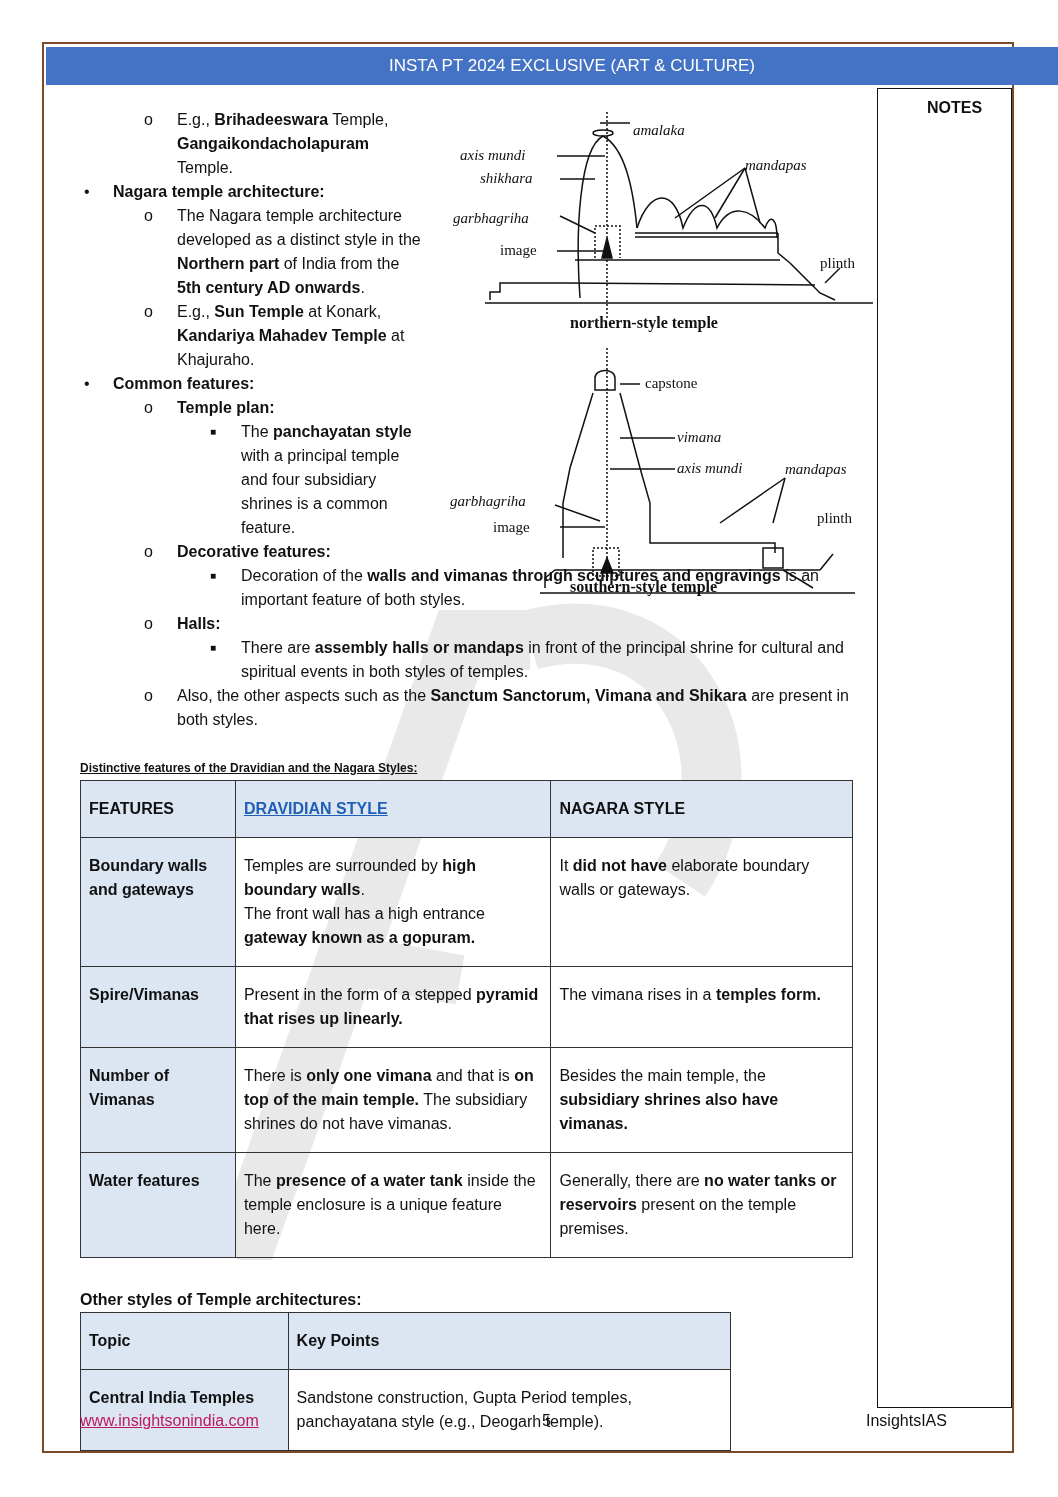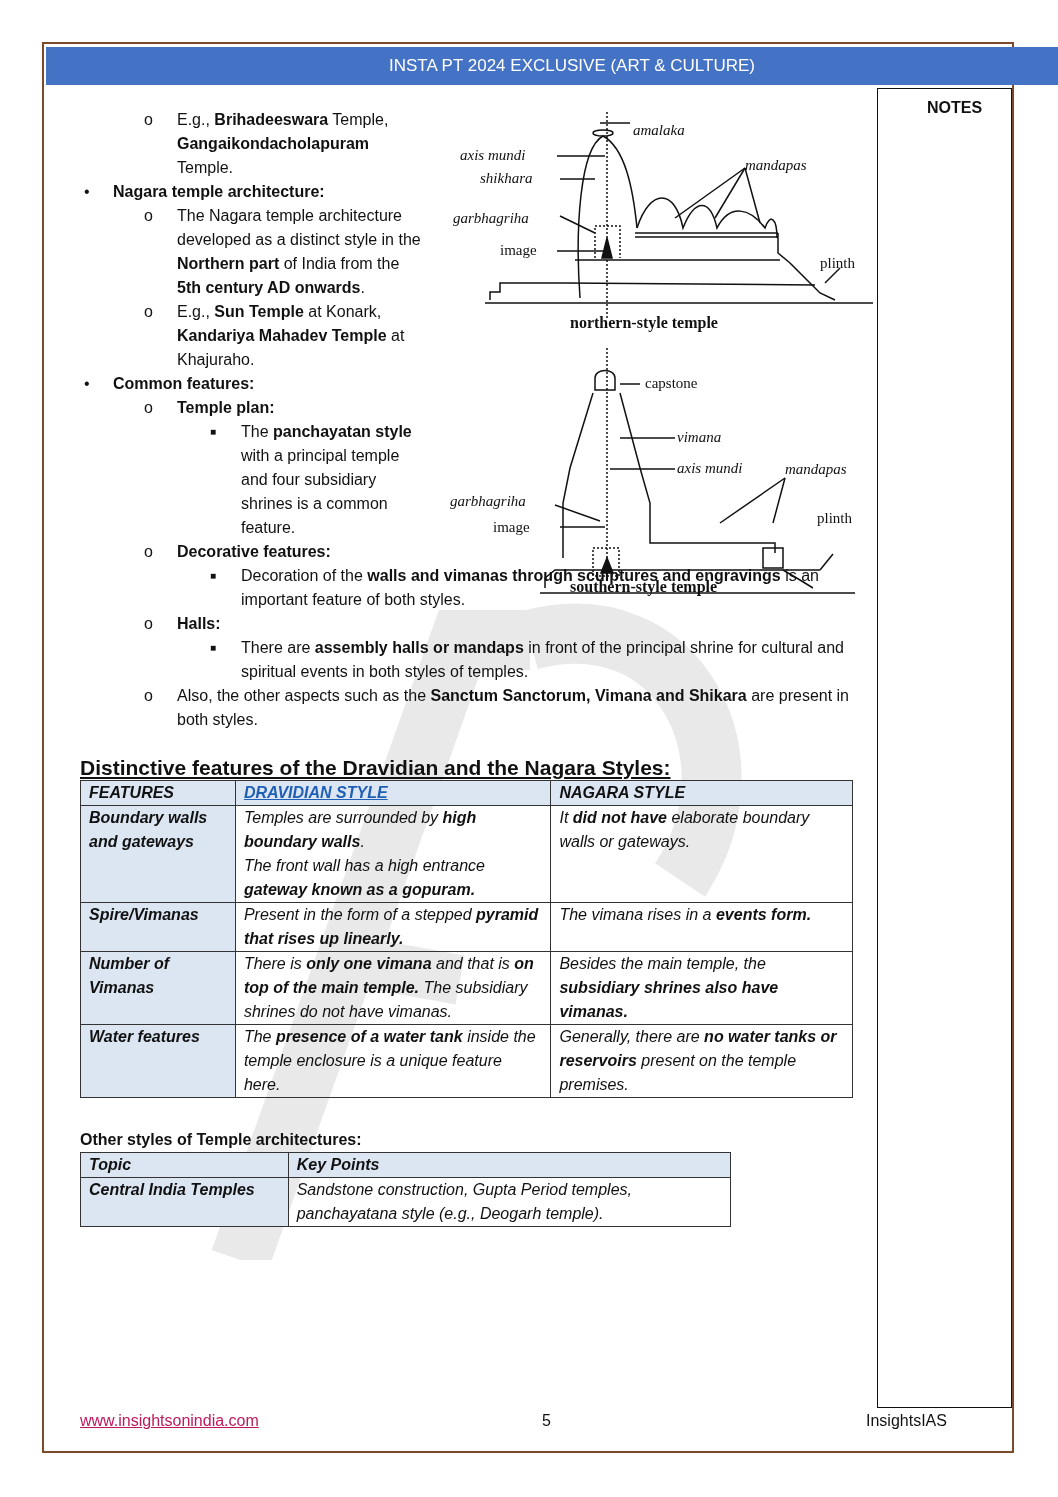--- a/index.html
+++ b/index.html
@@ -15,23 +15,23 @@
   .lvl3 { padding-left:161px; }
   .marker { position:absolute; top:0; }
   .lvl1 .marker { left:4px; }
   .lvl2 .marker { left:64px; }
   .lvl3 .marker { left:130px; font-size:10px; }
   .ul { font-weight:bold; }
   b { font-weight:bold; }
   .narrow { width:345px; }
   .diagram { position:absolute; left:445px; top:108px; width:430px; }
   .diagram svg text { font-family:"Liberation Serif", serif; }
-  .section-title { font-weight:bold; text-decoration:underline; font-size:21px; }
+  .section-title { font-weight:bold; text-decoration:underline; font-size:12px; }
   table { border-collapse:collapse; font-size:16px; line-height:24px; }
-  table td, table th { border:1px solid #333; vertical-align:top; padding:0 8px; text-align:left; font-weight:normal;font-style:italic; }
+  table td, table th { border:1px solid #333; vertical-align:top; padding:16px 8px; text-align:left; font-weight:normal; }
   th { background:#dce6f2; font-weight:bold !important; }
   td.feat { background:#dce6f2; font-weight:bold; }
   .link-head { color:#1f5fb5; text-decoration:underline; }
   .footer { position:absolute; top:1412px; left:80px; width:870px; font-size:16px; }
   .footer a { color:#be185d; text-decoration:underline; }
   .watermark { position:absolute; left:200px; top:560px; width:600px; height:700px; pointer-events:none; opacity:0.12; }
 </style>
 </head>
 <body>
 
@@ -115,21 +115,21 @@
       <th>NAGARA STYLE</th>
     </tr>
     <tr>
       <td class="feat">Boundary walls and gateways</td>
       <td><span>Temples are surrounded by </span><b>high boundary walls</b><span>.</span><br><span>The front wall has a high entrance </span><b>gateway known as a gopuram.</b></td>
       <td><span>It </span><b>did not have</b><span> elaborate boundary walls or gateways.</span></td>
     </tr>
     <tr>
       <td class="feat">Spire/Vimanas</td>
       <td><span>Present in the form of a stepped </span><b>pyramid that rises up linearly.</b></td>
-      <td><span>The vimana rises in a </span><b>events form.</b></td>
+      <td><span>The vimana rises in a </span><b>temples form.</b></td>
     </tr>
     <tr>
       <td class="feat">Number of Vimanas</td>
       <td><span>There is </span><b>only one vimana</b><span> and that is </span><b>on top of the main temple.</b><span> The subsidiary shrines do not have vimanas.</span></td>
       <td><span>Besides the main temple, the </span><b>subsidiary shrines also have vimanas.</b></td>
     </tr>
     <tr>
       <td class="feat">Water features</td>
       <td><span>The </span><b>presence of a water tank</b><span> inside the temple enclosure is a unique feature here.</span></td>
       <td><span>Generally, there are </span><b>no water tanks or reservoirs</b><span> present on the temple premises.</span></td>

